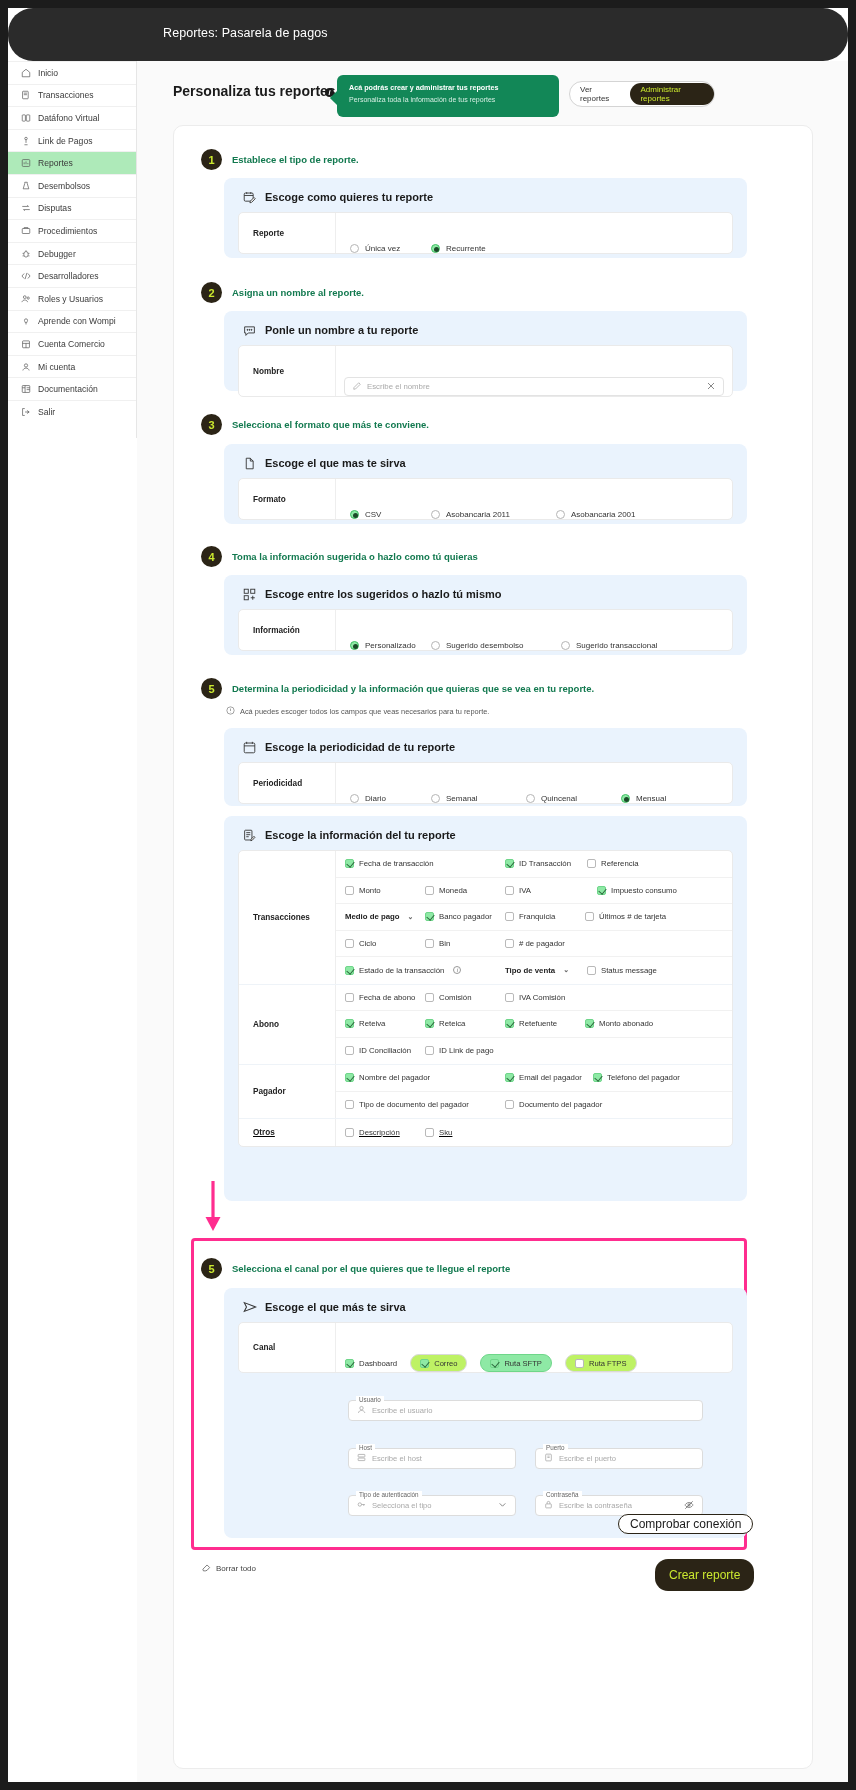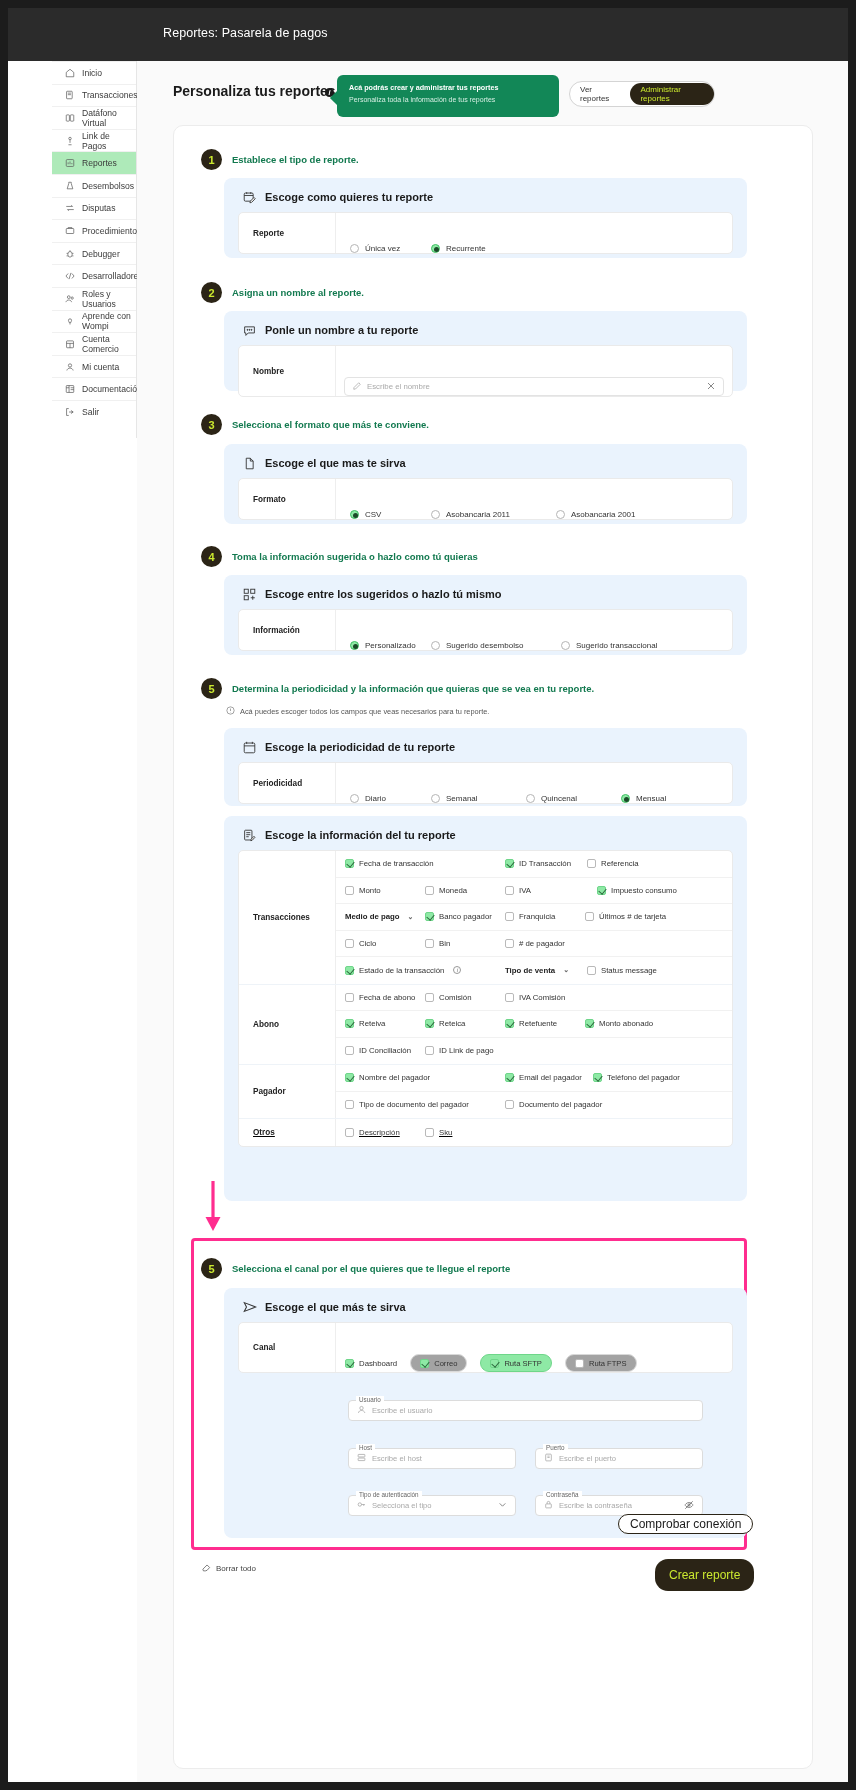--- a/index.html
+++ b/index.html
@@ -5,30 +5,30 @@
   * { box-sizing: border-box; margin:0; padding:0; }
   body {
     width:856px; height:1790px;
     background:#1c1c1c;
     font-family:"Liberation Sans", sans-serif;
     overflow:hidden;
   }
   .frame { position:absolute; left:8px; top:8px; width:840px; height:1774px; background:#fff; overflow:hidden; }
 
   
-  .topbar { position:absolute; left:0; top:0; width:840px; height:53px; background:#2b2b2b; }
+  .topbar { position:absolute; left:0; top:0; width:840px; height:53px; background:#2b2b2b;border-radius:25px; }
   .topbar-title { position:absolute; left:155px; top:18px; color:#fff; font-size:12.5px; letter-spacing:.1px; }
 
   
   .sidebar { position:absolute; left:0; top:0; width:129px; height:430px; background:#fff; border-right:1px solid #e6e6e6; }
   .logo-wrap { height:53px; display:flex; align-items:center; justify-content:center; }
   .logo { font-size:20px; font-weight:bold; color:#141414; letter-spacing:-.5px; position:relative; }
   .logo::after{content:"";position:absolute;left:2px;bottom:2px;width:14px;height:2px;background:#141414;}
   .nav-item { height:22.6px; display:flex; align-items:center; gap:7px; padding-left:13px;
-              border-top:1px solid #f0f0f0; font-size:8.6px; color:#3a3a3a;margin-left:44px; }
+              border-top:1px solid #f0f0f0; font-size:8.6px; color:#3a3a3a; }
   .nav-item.active { background:#aeeab9; }
   .nav-item .ico { width:10px; height:10px; flex:0 0 10px; display:block; }
   .nav-item .ico svg { display:block; }
 
   
   .content { position:absolute; left:129px; top:53px; width:711px; height:1721px; background:#fafafa; }
 
   .page-title { position:absolute; left:36px; top:22px; font-size:14px; font-weight:bold; color:#1a1a1a; }
   .info-dot { position:absolute; left:188px; top:27px; width:9px; height:9px; border-radius:50%;
               background:#1a1a1a; color:#fff; font-size:7px; font-weight:bold; text-align:center; line-height:9px; font-style:italic;}
@@ -90,21 +90,21 @@
   .chev { font-size:7px; color:#666; margin-left:3px; }
   .dd { font-size:7.8px; color:#222; font-weight:bold; display:flex; align-items:center; }
   .iinfo { width:8px;height:8px;border:1px solid #999;border-radius:50%;font-size:6px;color:#777;
            display:inline-flex;align-items:center;justify-content:center;margin-left:4px;font-style:italic;}
 
   
   .pinkbox { position:absolute; border:3px solid #ff2d8f; border-radius:4px; }
   .arrow { position:absolute; }
 
   .chip { display:flex; align-items:center; gap:5px; border:1px solid #d9d9d9; border-radius:12px;
-          height:18px; padding:0 9px; font-size:7.6px; color:#333; background:#a3a3a3;}
+          height:18px; padding:0 9px; font-size:7.6px; color:#333; background:#bef264;}
   .chip.sel { background:#8ee9a5; border-color:#6fd68a; }
 
   .field { position:absolute; }
   .field .flabel { position:absolute; left:8px; top:-4px; background:#fff; padding:0 3px; font-size:6.3px; color:#666; z-index:2;}
   .field .fbox { display:flex; align-items:center; gap:6px; border:1px solid #dcdcdc; border-radius:4px;
                  height:21px; padding:0 8px; background:#fff; font-size:7.6px; color:#a9a9a9; }
 
   .btn-outline { position:absolute; border:1px solid #2b2416; border-radius:13px; height:20px;
                  display:flex; align-items:center; padding:0 11px; font-size:12px; color:#1a1a1a; background:#fff;}
   .btn-dark { position:absolute; background:#2b2416; border-radius:13px; height:22px; display:flex;

